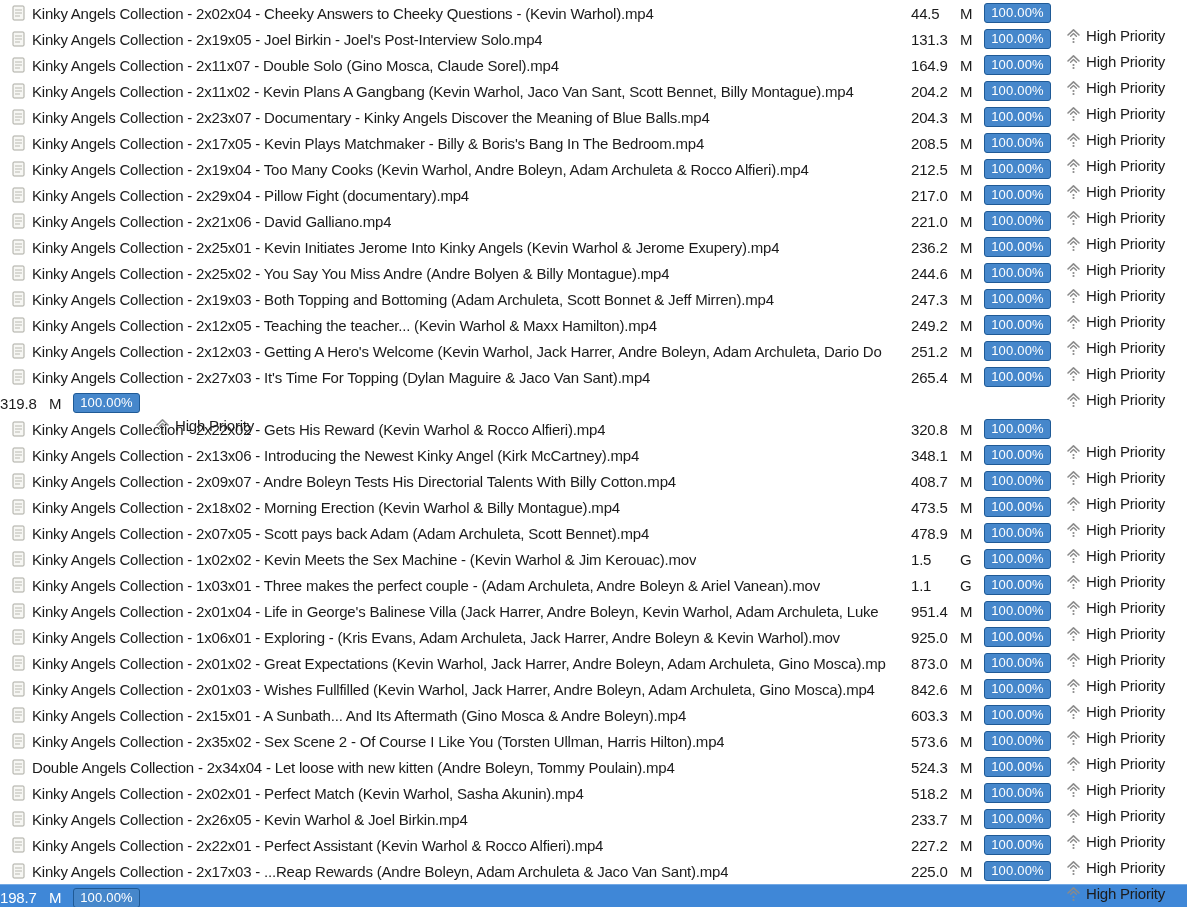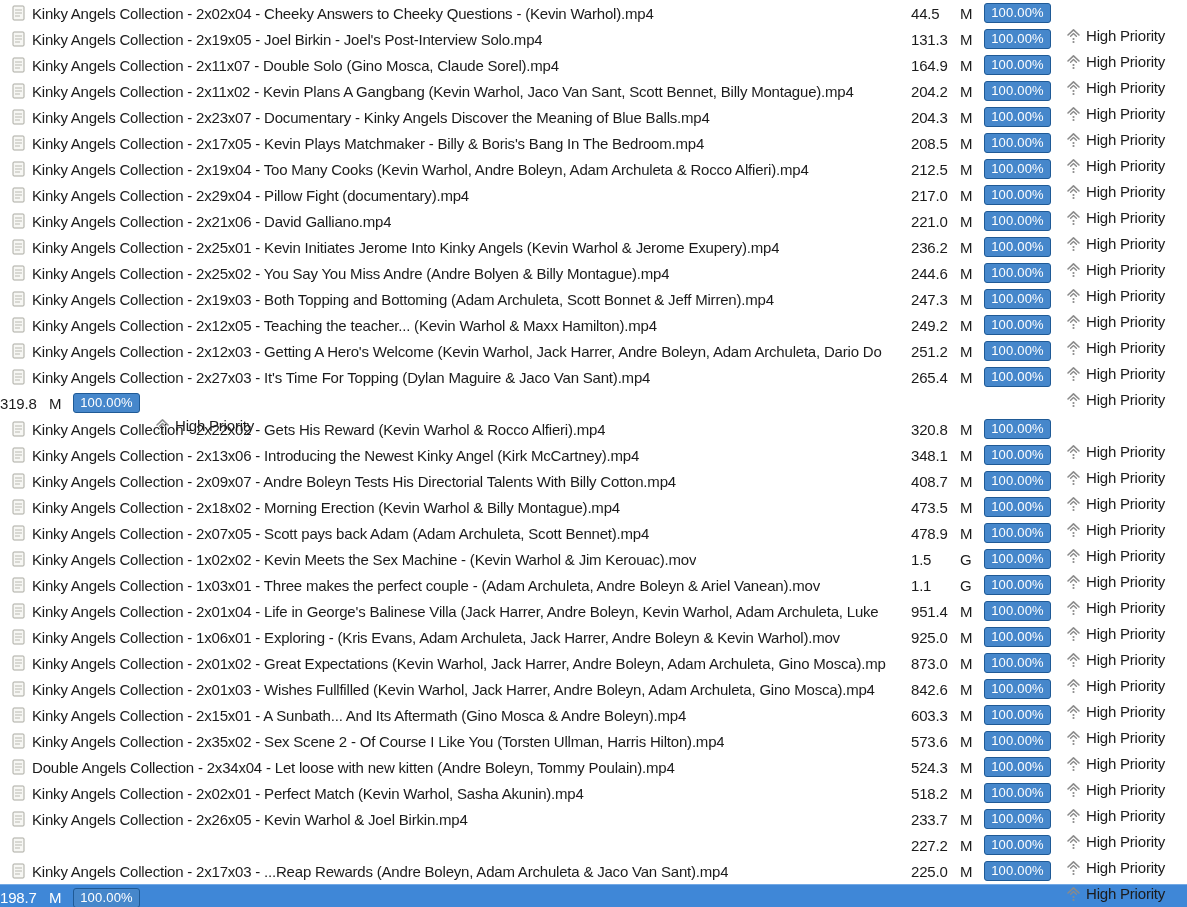--- a/index.html
+++ b/index.html
@@ -900,20 +900,21 @@
     </div>
   </div>
     <div class="row">
     <div class="cell namecell">
       <svg class="doc" width="13" height="16" viewBox="0 0 13 16">
         <rect class="pg" x="1" y="1" width="11" height="14" rx="1"></rect>
         <line class="ln" x1="3" y1="5" x2="10" y2="5"></line>
         <line class="ln" x1="3" y1="8" x2="10" y2="8"></line>
         <line class="ln" x1="3" y1="11" x2="8" y2="11"></line>
       </svg>
+      <span class="fname">Kinky Angels Collection - 2x22x01 - Perfect Assistant (Kevin Warhol &amp; Rocco Alfieri).mp4</span>
     </div>
     <div class="cell sizecell">
       <span class="size-num">227.2</span>
       <span class="size-unit">MiB</span>
     </div>
     <div class="cell progcell">
       <span class="badge">100.00%</span>
     </div>
     <div class="cell priocell">
       <svg class="prio-icon" width="15" height="16" viewBox="0 0 15 16">

